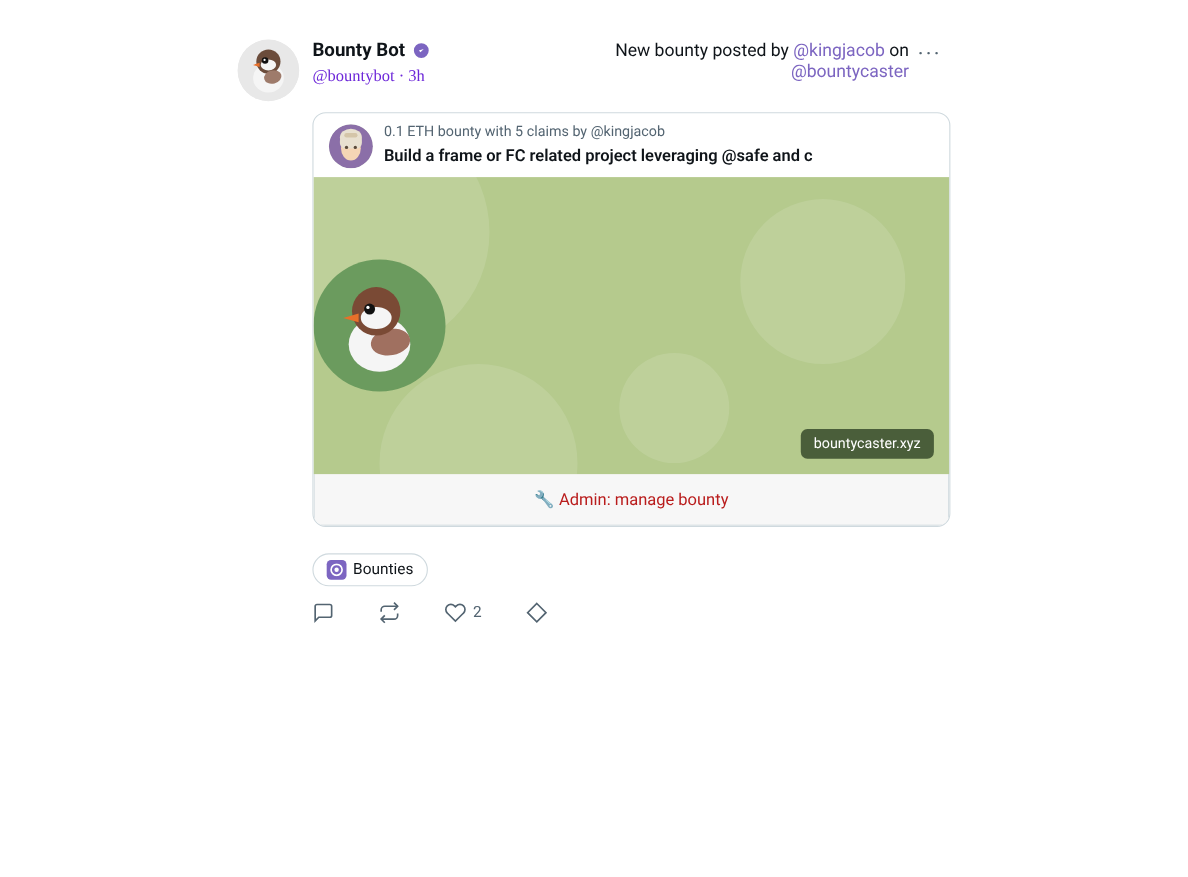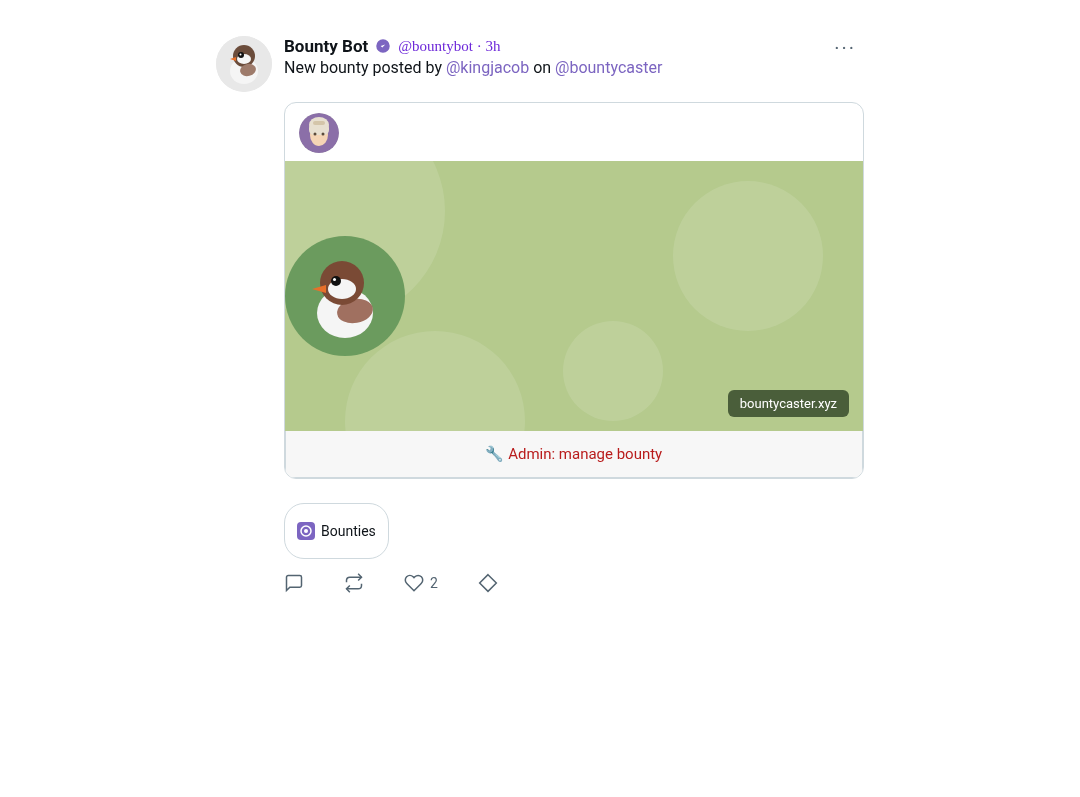--- a/index.html
+++ b/index.html
@@ -46,21 +46,21 @@
       justify-content: center;
     }
 
     .avatar svg {
       width: 56px;
       height: 56px;
     }
 
     .post-meta {
       display: flex;
-      flex-direction: column;
+      flex-direction: row;
       gap: 2px;
     }
 
     .post-meta-top {
       display: flex;
       align-items: center;
       gap: 6px;
       flex-wrap: wrap;
     }
 
@@ -216,21 +216,21 @@
       background: #f7f7f7;
       cursor: pointer;
     }
 
     .bounties-tag {
       display: inline-flex;
       align-items: center;
       gap: 6px;
       border: 1px solid #cfd9de;
       border-radius: 20px;
-      padding: 18px 12px;
+      padding: 5px 12px;
       margin-top: 12px;
       margin-bottom: 10px;
       cursor: pointer;
     }
 
     .bounties-tag-icon {
       width: 18px;
       height: 18px;
       border-radius: 4px;
       background: #7c65c1;
@@ -331,20 +331,24 @@
 
             <ellipse cx="20" cy="12" rx="10" ry="8" fill="#e8e0d0"></ellipse>
             <rect x="10" y="10" width="20" height="12" rx="5" fill="#e8e0d0"></rect>
 
             <rect x="14" y="8" width="12" height="4" rx="2" fill="#d4c5a9"></rect>
 
             <circle cx="16" cy="21" r="1.5" fill="#5a4a3a"></circle>
             <circle cx="24" cy="21" r="1.5" fill="#5a4a3a"></circle>
           </svg>
         </div>
+        <div class="quoted-content">
+          <div class="quoted-meta">0.1 ETH bounty with 5 claims by @kingjacob</div>
+          <div class="quoted-text">Build a frame or FC related project leveraging @safe and c</div>
+        </div>
       </div>
 
       <div class="bounty-banner">
 
         <div class="banner-bg-circles">
           <div class="bg-circle" style="width:220px;height:220px;top:-60px;left:-60px;"></div>
           <div class="bg-circle" style="width:180px;height:180px;bottom:-80px;left:60px;"></div>
           <div class="bg-circle" style="width:150px;height:150px;top:20px;right:40px;"></div>
           <div class="bg-circle" style="width:100px;height:100px;bottom:10px;right:200px;"></div>
         </div>

